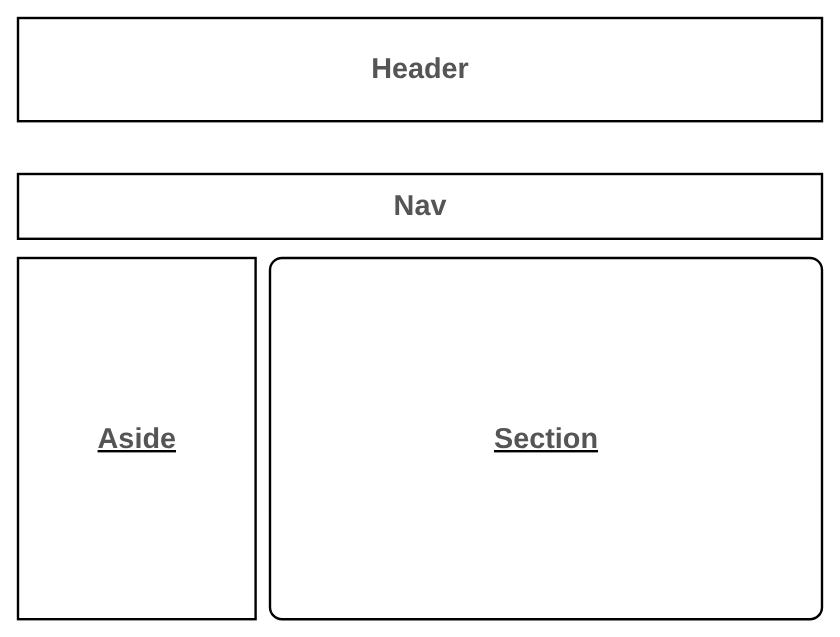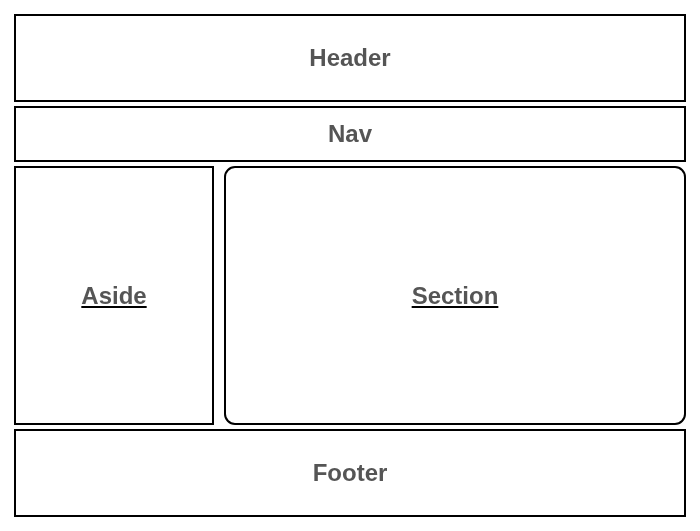--- a/index.html
+++ b/index.html
@@ -10,38 +10,39 @@
     body {
       font-family: "Helvetica Neue", Helvetica, Arial, sans-serif;
       background: #ffffff;
       width: 700px;
       height: 531px;
       padding: 14px;
     }
     .layout {
       display: flex;
       flex-direction: column;
-      gap: 4px;
+      gap: 14px;
       height: 100%;
     }
     .box {
       border: 2px solid #000;
       background: #fff;
       display: flex;
       align-items: center;
       justify-content: center;
       font-weight: 700;
       color: #555555;
       font-size: 24px;
     }
     .header {
       height: 88px;
     }
     .nav {
       height: 56px;
+      margin-top: 28px;
     }
     .middle {
       display: flex;
       gap: 10px;
       flex: 1;
       text-decoration: underline;
     }
     .aside {
       width: 200px;
       height: 100%;
@@ -66,16 +67,13 @@
     <span>Nav</span>
   </div>
   <div class="middle">
     <div class="box aside">
       <span>Aside</span>
     </div>
     <div class="box section">
       <span>Section</span>
     </div>
   </div>
-  <div class="box footer">
-    <span>Footer</span>
-  </div>
 </div>
 
 </body></html>

